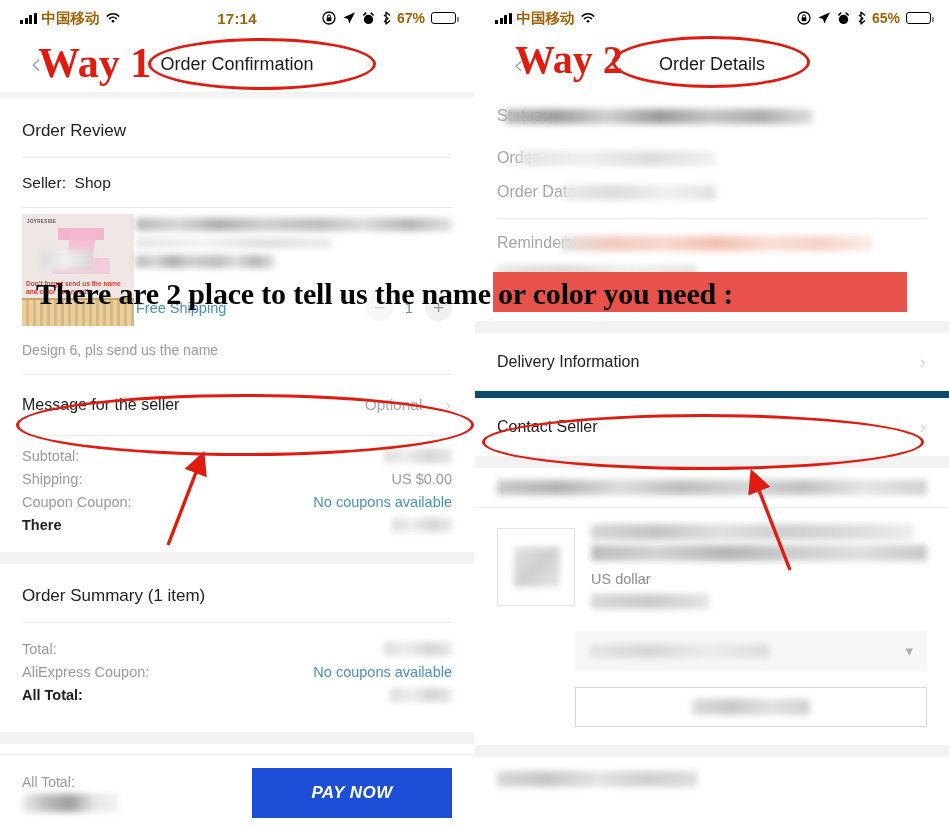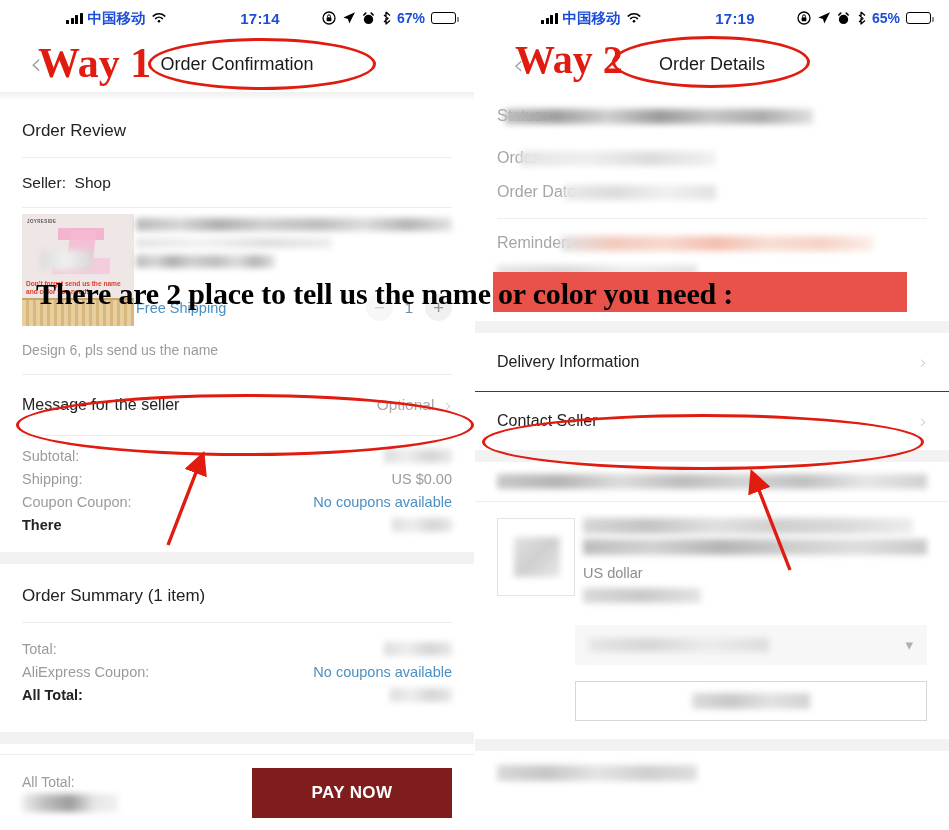--- a/index.html
+++ b/index.html
@@ -14,21 +14,21 @@
 
   
   .panel { position:absolute; top:0; width:474px; height:830px; background:#fff; overflow:hidden; }
   .panel-left  { left:0; }
   .panel-right { left:475px; width:474px; }
   .panel-divider { position:absolute; top:0; left:474px; width:1px; height:830px; background:#ffffff; }
 
   
   .statusbar {
     height:36px; display:flex; align-items:center; padding:0 18px 0 20px;
-    font-size:14.5px; font-weight:600; color:#1d4ed8; position:relative;margin-left:46px;
+    font-size:14.5px; font-weight:600; color:#a16207; position:relative;
   }
   .sb-left { display:flex; align-items:center; gap:5px; }
   .sb-center {
     position:absolute; left:0; right:0; text-align:center;
     font-size:15px; font-weight:700; letter-spacing:0.2px; pointer-events:none;
   }
   .sb-right { margin-left:auto; display:flex; align-items:center; gap:6px; z-index:2; }
   .carrier { font-size:14.5px; font-weight:700; font-family:"DejaVu Sans", sans-serif; }
   .bars { display:flex; align-items:flex-end; gap:1.5px; height:11px; }
   .bars i { width:3px; background:#000; border-radius:0.5px; display:block; }
@@ -76,57 +76,57 @@
   .bl-line.light { background:linear-gradient(90deg,#e3e3e3,#f1f1f1,#dedede,#ececec); }
   .prod-bottom { display:flex; align-items:center; margin-top:26px; }
   .free-ship { font-size:14.5px; color:#4a90c4; }
   .stepper { margin-left:auto; display:flex; align-items:center; gap:10px; }
   .step-btn { width:27px; height:27px; border-radius:50%; background:#f0f0f0; display:flex; align-items:center; justify-content:center; font-size:19px; color:#8e9398; line-height:1; }
   .step-btn.minus { color:#cfd2d4; background:#f7f7f7; }
   .step-qty { font-size:15px; color:#6b8fa8; min-width:12px; text-align:center; }
   .prod-note { font-size:14px; color:#9b9b9b; padding:12px 22px 16px; }
 
   
-  .msg-row { display:flex; align-items:center; padding:19px 22px; font-size:16px; color:#222; }
+  .msg-row { display:flex; align-items:center; padding:19px 22px; font-size:16px; color:#222;gap:12px; }
   .msg-opt { margin-left:auto; color:#a8a8a8; font-size:15.5px; }
   .chev { color:#c8c8c8; font-size:19px; margin-left:10px; font-weight:300; font-family:"DejaVu Sans", sans-serif; }
 
   
   .plines { padding:8px 22px 16px; }
   .pline { display:flex; align-items:center; height:23px; font-size:14.5px; color:#9b9b9b;justify-content:center; }
   .pline .pv { margin-left:auto; color:#9b9b9b; }
   .pline .pv.link { color:#4a90c4; }
   .pline.bold { color:#222; font-weight:600; }
   .bl-val { width:68px; height:14px; background:linear-gradient(90deg,#dcdcdc,#eee,#d5d5d5,#e8e8e8); margin-left:auto; }
 
   
   .footer { position:absolute; left:0; bottom:0; width:474px; height:76px; background:#fff; border-top:1px solid #ececec; display:flex; align-items:center; padding:0 22px; }
   .foot-total { font-size:14px; color:#9b9b9b; }
   .foot-amt { width:96px; height:18px; margin-top:4px; background:linear-gradient(90deg,#ededed,#bdbdbd,#9d9d9d,#e6e6e6,#f0f0f0); }
-  .paybtn { margin-left:auto; width:200px; height:50px; background:#7f1d1d; color:#fff; font-size:17px; font-weight:700; letter-spacing:.4px; display:flex; align-items:center; justify-content:center; }
+  .paybtn { margin-left:auto; width:200px; height:50px; background:#1d4ed8; color:#fff; font-size:17px; font-weight:700; letter-spacing:.4px; display:flex; align-items:center; justify-content:center;font-style:italic; }
 
   
   .det { padding:10px 22px 4px; }
   .det-row { display:flex; align-items:center; min-height:28px; }
   .det-lab { font-size:16px; color:#a6a6a6; white-space:nowrap; }
   .det-val { height:15px; margin-left:-42px; z-index:2; }
   .v1 { width:308px; background:linear-gradient(90deg,#bdbdbd,#9e9e9e,#cfcfcf,#9a9a9a,#c4c4c4,#ababab,#e0e0e0); }
   .v2 { width:196px; background:linear-gradient(90deg,#e4e4e4,#efefef,#dcdcdc,#f2f2f2); }
   .v3 { width:152px; background:linear-gradient(90deg,#e9e9e9,#dcdcdc,#f0f0f0,#e2e2e2); }
   .v4 { width:312px; background:linear-gradient(90deg,#e0e0e0,#f4c9bd,#f7d8cd,#f3bfaf,#f8ded5,#f6d2c6,#fbeee9); }
   .v5 { width:200px; height:14px; background:linear-gradient(90deg,#e6e6e6,#d9d9d9,#efefef,#e2e2e2); margin:8px 0 2px 0; }
   .det-hr { height:1px; background:#ededed; margin:12px 0 10px; }
 
   
   .lrow { display:flex; align-items:center; padding:18px 22px; font-size:16px; color:#222; }
   .lrow .chev { margin-left:auto; }
-  .lrow + .lrow { border-top:1px solid #0c4a6e; }
-
-  
-  .rprod { display:flex; gap:8px; padding:16px 22px; }
+  .lrow + .lrow { border-top:7px solid #0c4a6e; }
+
+  
+  .rprod { display:flex; gap:16px; padding:16px 22px;align-items:center; }
   .rprod-thumb { width:78px; height:78px; border:1px solid #e4e4e4; position:relative; background:#fff; flex:0 0 78px; }
   .rprod-thumb .inner { position:absolute; left:16px; top:18px; width:46px; height:40px; background:linear-gradient(135deg,#e2e2e2,#cfcfcf,#e8e8e8); }
   .rprod-info { flex:1; min-width:0; }
   .r-bl1 { height:16px; width:96%; background:linear-gradient(90deg,#d6d6d6,#c4c4c4,#e0e0e0,#cfcfcf,#dadada,#ededed); margin-bottom:5px; }
   .r-bl2 { height:16px; width:100%; background:linear-gradient(90deg,#bdbdbd,#d2d2d2,#b5b5b5,#cdcdcd,#dedede,#c8c8c8); margin-bottom:10px; }
   .usd { font-size:14.5px; color:#8d8d8d; }
   .r-bl3 { height:15px; width:118px; background:linear-gradient(90deg,#d9d9d9,#c9c9c9,#e4e4e4); margin-top:7px; }
   .wide-blur { height:15px; margin:12px 22px; background:linear-gradient(90deg,#c8c8c8,#b4b4b4,#dcdcdc,#bdbdbd,#d4d4d4,#c0c0c0,#e6e6e6,#d0d0d0); }
 
   .select-box { margin:6px 22px 0 100px; height:40px; background:#f7f7f7; display:flex; align-items:center; padding:0 14px; }
@@ -305,21 +305,20 @@
             <i></i>
             <i></i>
           </span>
         <span class="carrier">中国移动</span>
         <svg width="16" height="12" viewBox="0 0 16 12">
           <path d="M8 10.6a1.3 1.3 0 100-2.6 1.3 1.3 0 000 2.6z" fill="#000"></path>
           <path d="M4.6 6.6a5 5 0 016.8 0" stroke="#000" stroke-width="1.5" fill="none" stroke-linecap="round"></path>
           <path d="M2.2 4.1a8.5 8.5 0 0111.6 0" stroke="#000" stroke-width="1.5" fill="none" stroke-linecap="round"></path>
         </svg>
       </div>
-      <div class="sb-center">17:19</div>
       <div class="sb-right">
         <svg width="14" height="14" viewBox="0 0 14 14">
           <circle cx="7" cy="7" r="6" stroke="#000" stroke-width="1.3" fill="none"></circle>
           <rect x="4.6" y="6.2" width="4.8" height="4" rx="0.8" fill="#000"></rect>
           <path d="M5.6 6.2v-1a1.4 1.4 0 012.8 0v1" stroke="#000" stroke-width="1" fill="none"></path>
         </svg>
         <svg width="14" height="14" viewBox="0 0 14 14">
           <path d="M13 1.2L1.4 6.6l4.6 1.3 1.3 4.6L13 1.2z" fill="#000"></path>
         </svg>
         <svg width="13" height="13" viewBox="0 0 14 14">

